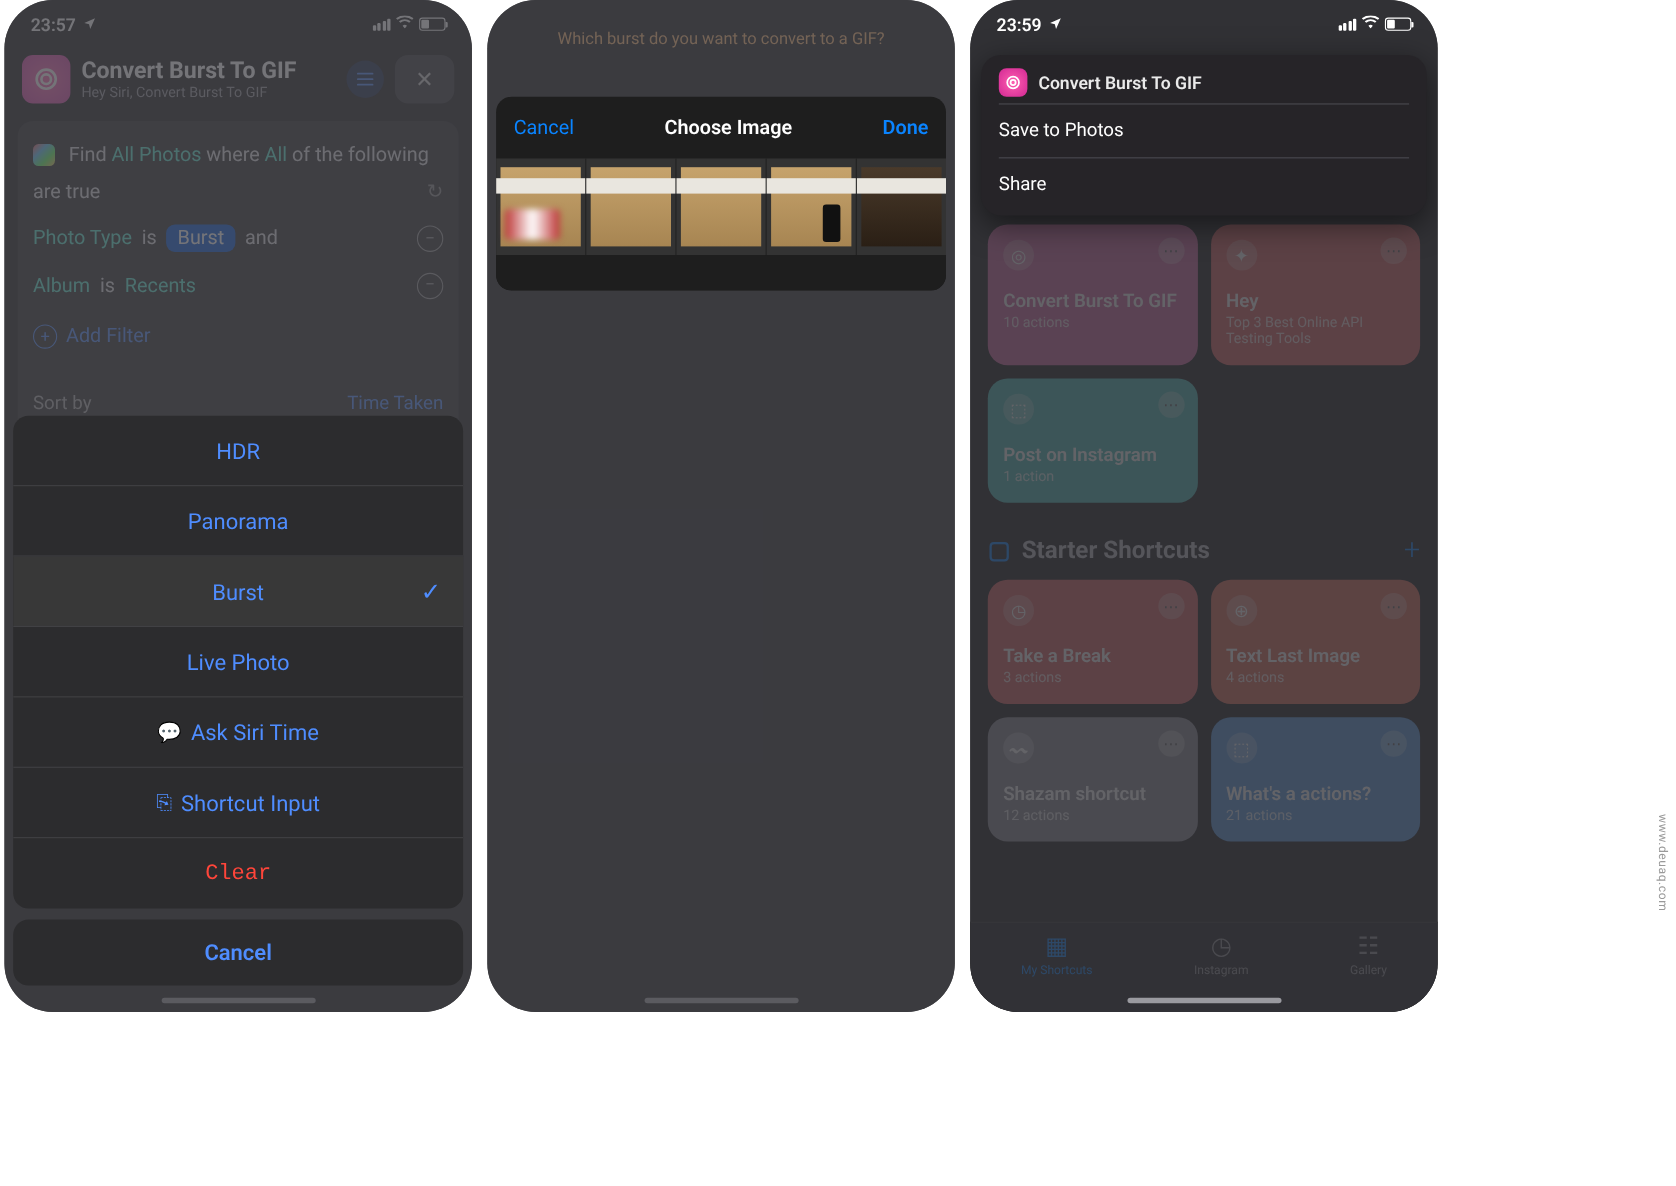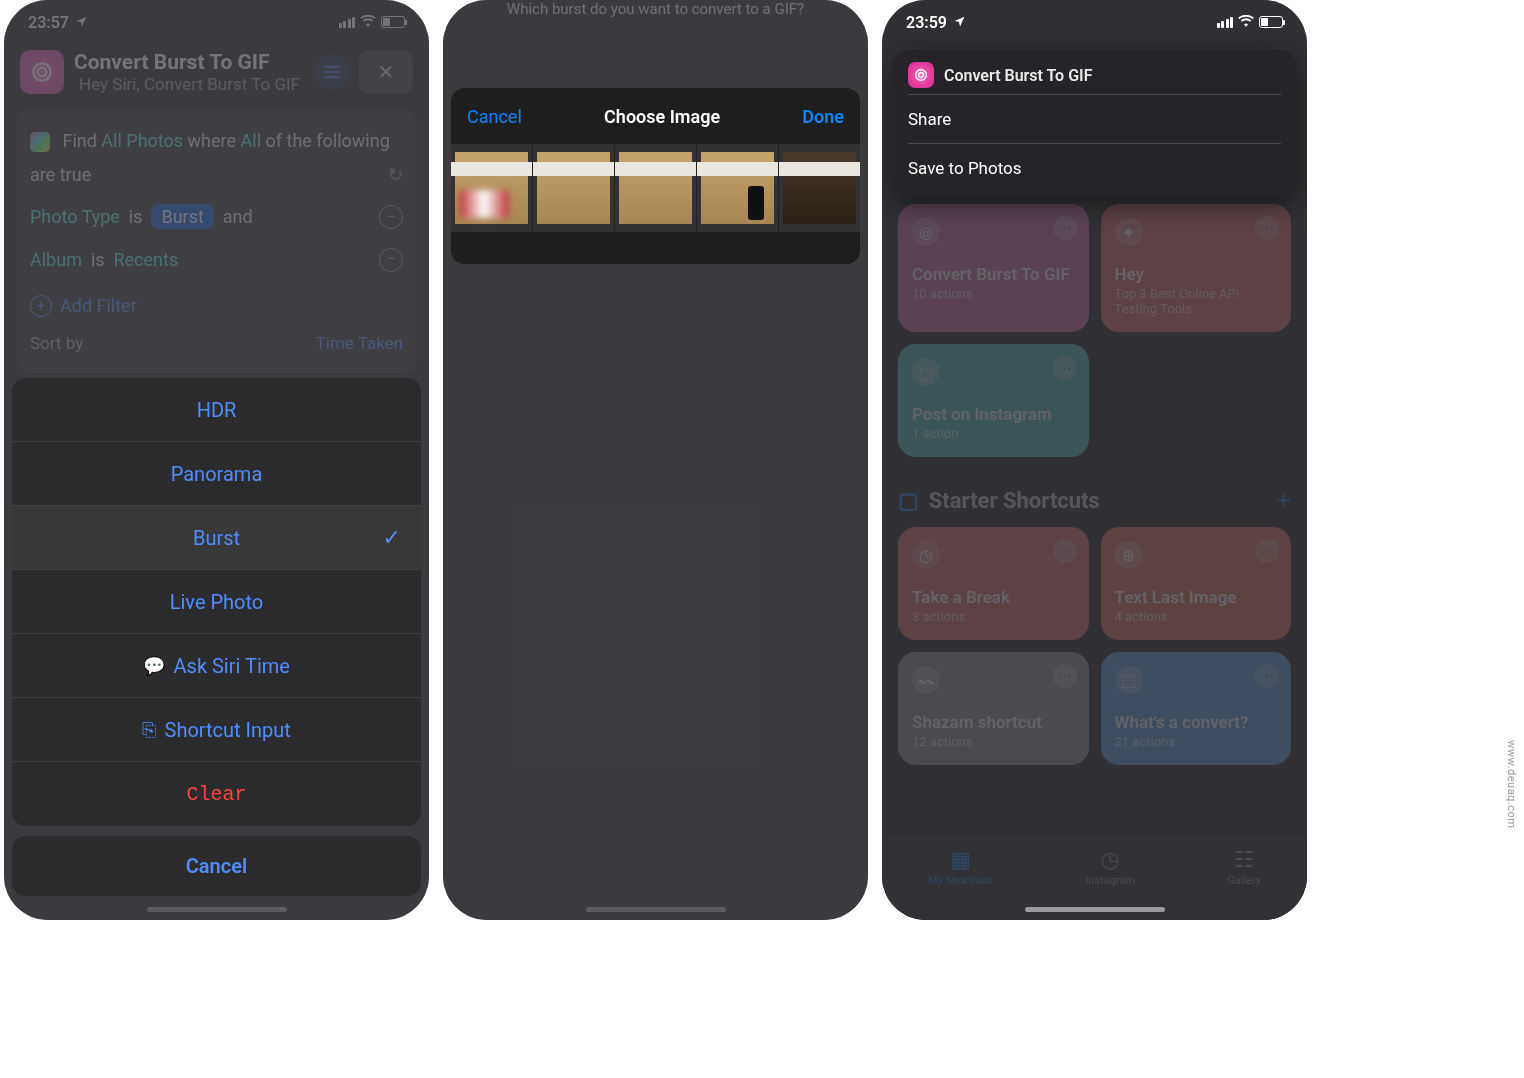--- a/index.html
+++ b/index.html
@@ -65,21 +65,21 @@
     display:flex; align-items:center; padding: 6px 16px; gap:10px;
   }
   .app-icon {
     width:44px; height:44px; border-radius:10px;
     background: radial-gradient(circle at center, #ff6fb5, #d94ab0);
     display:flex; align-items:center; justify-content:center;
   }
   .app-icon svg { width:26px; height:26px; }
   .p1-titlewrap { flex:1; color:#fff; }
   .p1-title { font-size:21px; font-weight:700; }
-  .p1-sub { font-size:17px; color:#9a9aa0;text-align:center; }
+  .p1-sub { font-size:13px; color:#9a9aa0; }
   .round-btn {
     width:34px; height:34px; border-radius:50%; background:#2b73ff33;
     display:flex; align-items:center; justify-content:center;
     color:#4f8dff;
   }
   .close-btn {
     width:54px; height:44px; border-radius:12px; background:#3a3a3c;
     display:flex; align-items:center; justify-content:center; color:#ccc;
     font-size:20px;
   }
@@ -96,21 +96,21 @@
   .row-flex { display:flex; align-items:center; justify-content:space-between; }
   .row-minus {
     width:24px; height:24px; border:1.5px solid #999; border-radius:50%;
     display:inline-flex; align-items:center; justify-content:center; color:#999; font-size:16px;
   }
   .addfilter { color:#4f8dff; display:flex; align-items:center; gap:8px; }
   .addfilter .plus {
     width:22px; height:22px; border:1.5px solid #4f8dff; border-radius:50%;
     display:inline-flex; align-items:center; justify-content:center; font-size:15px;
   }
-  .sortby { display:flex; justify-content:space-between; color:#aaa; margin-top:4px; font-size:17px;}
+  .sortby { display:flex; justify-content:space-between; color:#aaa; margin-top:28px; font-size:17px;}
   .sortby .val { color:#4f8dff; }
 
   
   .picker-sheet {
     position:absolute; bottom:0; left:0; right:0; padding: 0 8px 24px 8px;
     z-index:10;
   }
   .picker-card {
     background:#2c2c2e; border-radius:14px; overflow:hidden;
   }
@@ -127,21 +127,21 @@
   .picker-item.clear { color:#ff453a; }
   .picker-item .pre-icon { margin-right:8px; font-size:18px; }
   .picker-cancel {
     margin-top:10px; background:#2c2c2e; border-radius:14px;
     height:60px; display:flex; align-items:center; justify-content:center;
     color:#4f8dff; font-size:20px; font-weight:600;
   }
 
   
   .p2-prompt {
-    text-align:center; color:#e5e5e5; font-size:15px; 
+    text-align:center; color:#fdba74; font-size:15px; margin-top:26px;
   }
   .image-sheet {
     position:absolute; top:88px; left:8px; right:8px;
     background:#1e1e1e; border-radius:14px; overflow:hidden; z-index:10;
   }
   .image-sheet-header {
     height:56px; display:flex; align-items:center; justify-content:space-between;
     padding:0 16px;
   }
   .isheet-btn { color:#0a84ff; font-size:18px; }
@@ -473,21 +473,21 @@
         </div>
         <div class="tile c-grey">
           <span class="tl-icon">〰</span>
           <span class="tl-opts">⋯</span>
           <div class="tl-title">Shazam shortcut</div>
           <div class="tl-sub">12 actions</div>
         </div>
         <div class="tile c-blue">
           <span class="tl-icon">⬚</span>
           <span class="tl-opts">⋯</span>
-          <div class="tl-title">What's a convert?</div>
+          <div class="tl-title">What's a actions?</div>
           <div class="tl-sub">21 actions</div>
         </div>
       </div>
     </div>
 
     <div class="tabbar">
       <div class="tab active">
         <span class="ti">▦</span>
         <span>My Shortcuts</span>
       </div>
@@ -506,21 +506,21 @@
     <div class="notif">
       <div class="notif-head">
         <span class="notif-icon">
           <svg width="16" height="16" viewBox="0 0 24 24" fill="none" stroke="#fff" stroke-width="2.4">
               <circle cx="12" cy="12" r="8"></circle>
               <circle cx="12" cy="12" r="3.5"></circle>
             </svg>
         </span>
         <span class="notif-title">Convert Burst To GIF</span>
       </div>
+      <div class="notif-row"><span>Save to Photos</span></div>
       <div class="notif-row"><span>Share</span></div>
-      <div class="notif-row"><span>Save to Photos</span></div>
     </div>
 
     <div class="home-indicator" style="z-index:30"></div>
   </div>
 
   <div class="watermark">www.deuaq.com</div>
 </div>
 
 </body></html>

